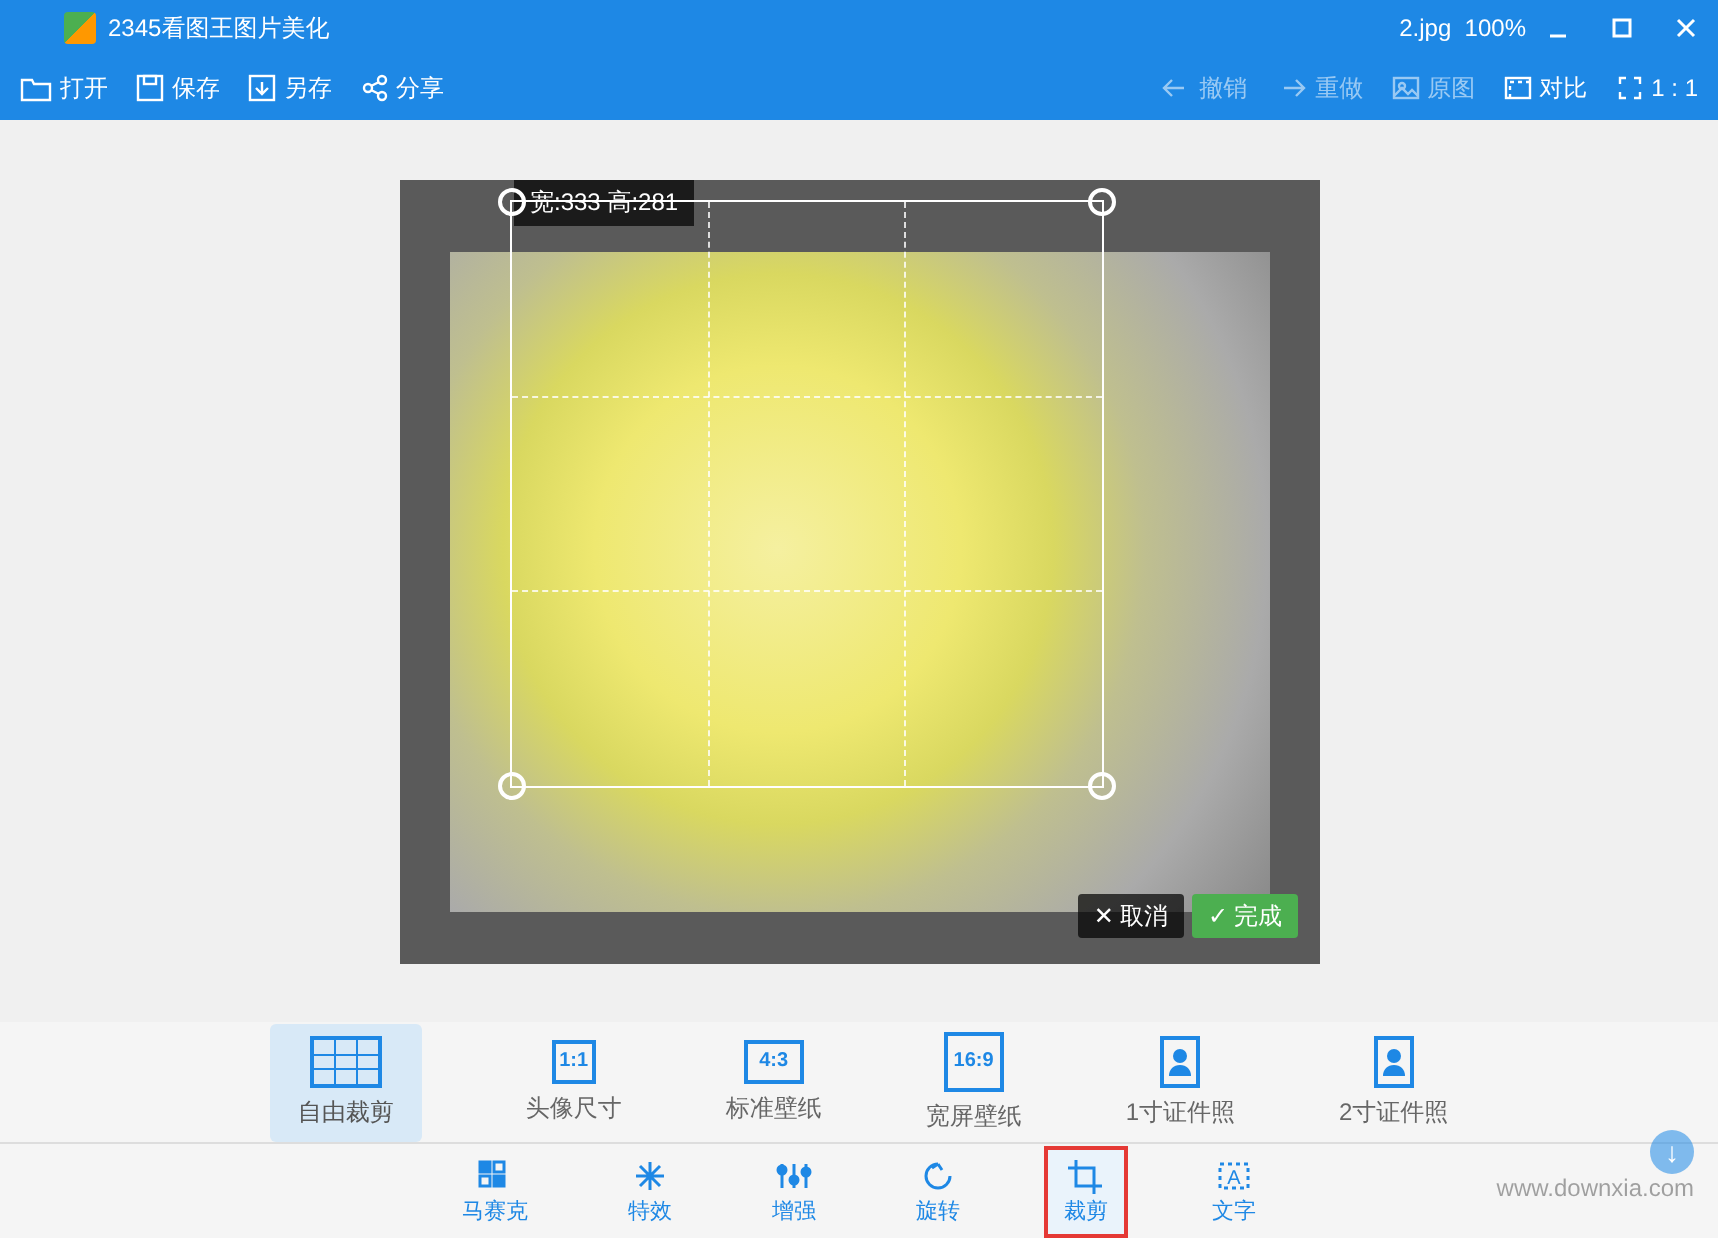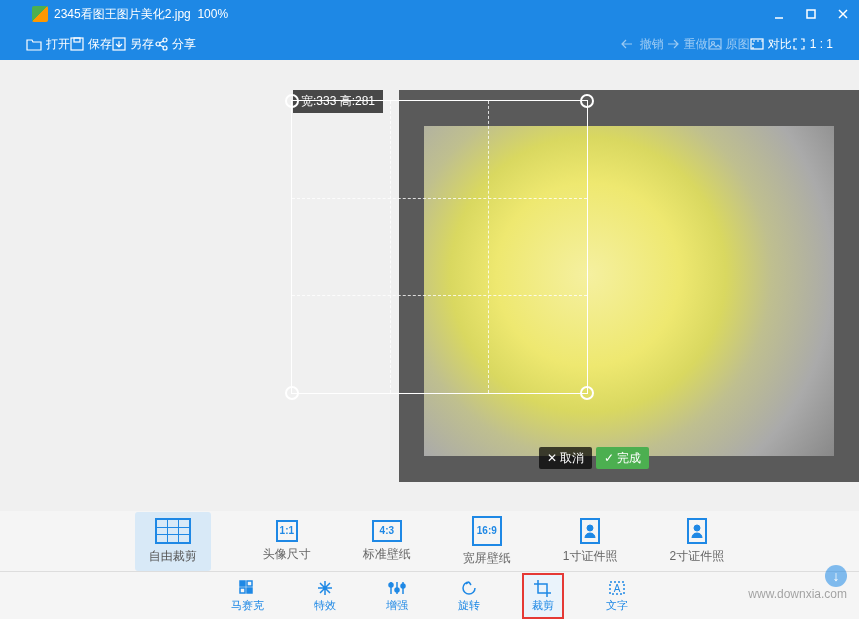--- a/index.html
+++ b/index.html
@@ -1,32 +1,32 @@
 <!DOCTYPE html>
 <html><head>
 <meta charset="utf-8">
 <style>
 * { margin: 0; padding: 0; box-sizing: border-box; font-family: "Microsoft YaHei", sans-serif; }
 body { width: 859px; height: 619px; background: #f0f0f0; overflow: hidden; position: relative; }
 
 .titlebar { height: 28px; background: #1e88e5; display: flex; align-items: center; color: #fff; font-size: 12px; padding-left: 24px; }
 .titlebar .app-icon { width: 16px; height: 16px; margin: 0 6px 0 8px; background: linear-gradient(135deg,#4caf50 50%,#ff9800 50%); border-radius: 2px; }
 .titlebar .app-title { flex: 0 0 auto; }
-.titlebar .center { flex: 1; text-align: left; }
+.titlebar .center { flex: 1; text-align: right; }
 .titlebar .win-controls { display: flex; }
 .titlebar .win-btn { width: 32px; height: 28px; display: flex; align-items: center; justify-content: center; cursor: pointer; }
 .titlebar .win-btn svg { stroke: #fff; stroke-width: 1.5; fill: none; }
 
-.toolbar { height: 32px; background: #1e88e5; display: flex; color: #fff; font-size: 12px; padding: 0 26px; }
+.toolbar { height: 32px; background: #1e88e5; display: flex; color: #fff; font-size: 12px; padding: 0 10px; gap: 14px; }
 .toolbar .tb-item { display: flex; align-items: center; gap: 4px; cursor: pointer; }
 .toolbar .tb-item.disabled { opacity: .55; }
 .toolbar .spacer { flex: 1; }
 .toolbar svg { stroke: #fff; stroke-width: 1.2; fill: none; }
 
-.canvas-area { position: absolute; top: 60px; left: 0; right: 0; bottom: 108px; background: #f0f0f0; display: flex; align-items: center; justify-content: flex-end; margin-left: 36px; }
+.canvas-area { position: absolute; top: 60px; left: 0; right: 0; bottom: 108px; background: #f0f0f0; display: flex; align-items: center; justify-content: center; }
 .image-frame { width: 460px; height: 392px; background: #5a5a5a; position: relative; display: flex; align-items: center; justify-content: center; }
 .photo { width: 410px; height: 330px; position: relative; background: radial-gradient(circle at 40% 45%, #f5f0a0 0%, #eee870 30%, #d9d860 45%, #bfbf8f 60%, #aaa 80%, #888 100%); margin-top: 10px; }
 .crop-dim { position: absolute; top: 30px; left: 257px; background: rgba(0,0,0,.7); color: #fff; font-size: 12px; padding: 3px 8px; }
 .crop-box { position: absolute; top: 40px; left: 255px; width: 297px; height: 294px; border: 1.5px solid #fff; }
 .crop-grid-v { position: absolute; top: 0; bottom: 0; border-left: 1px dashed rgba(255,255,255,.8); }
 .crop-grid-h { position: absolute; left: 0; right: 0; border-top: 1px dashed rgba(255,255,255,.8); }
 .crop-handle { position: absolute; width: 14px; height: 14px; border: 2px solid #fff; border-radius: 50%; background: transparent; }
 .crop-actions { position: absolute; bottom: 42px; right: 210px; display: flex; gap: 4px; }
 .crop-btn { height: 22px; padding: 0 8px; display: flex; align-items: center; gap: 3px; font-size: 12px; color: #fff; cursor: pointer; border-radius: 2px; }
 .crop-btn.cancel { background: rgba(0,0,0,.7); }

